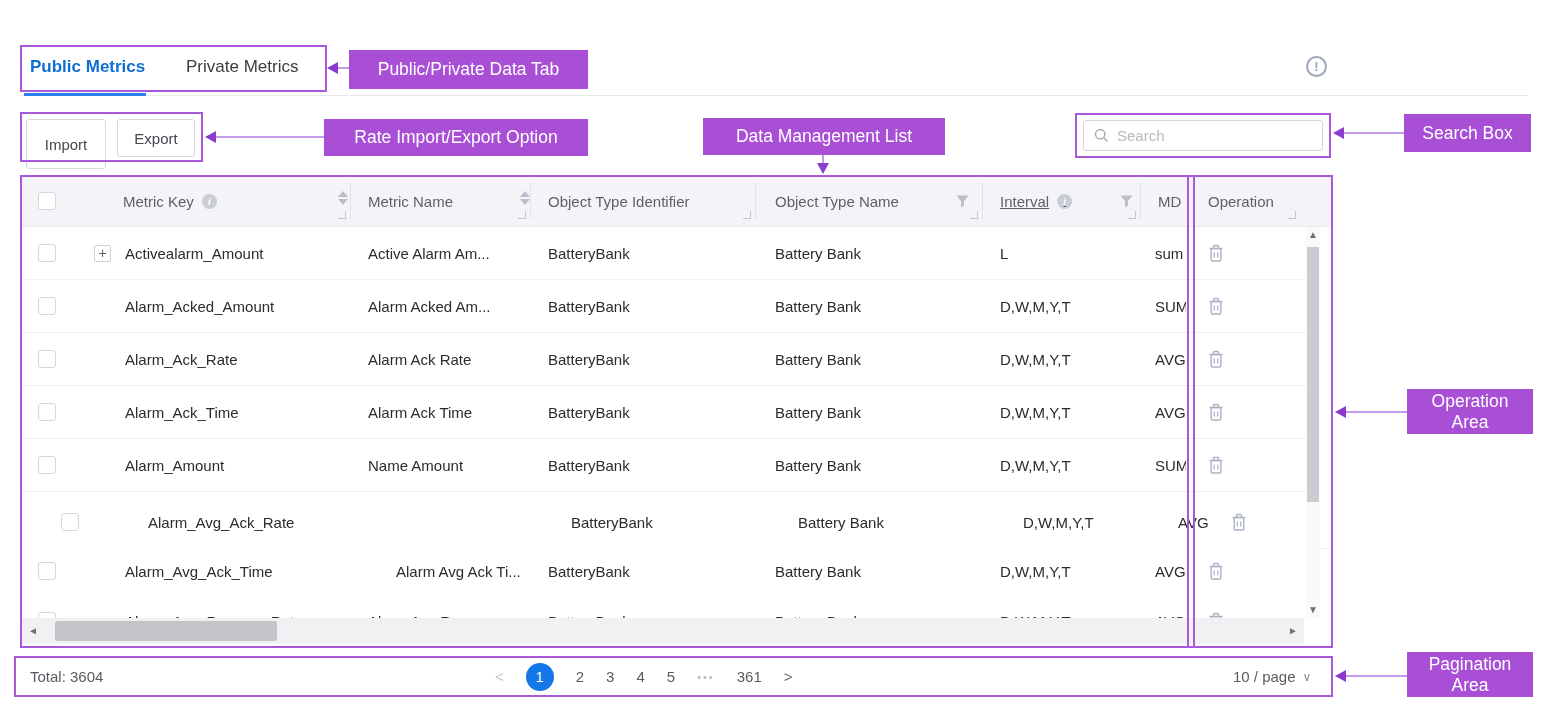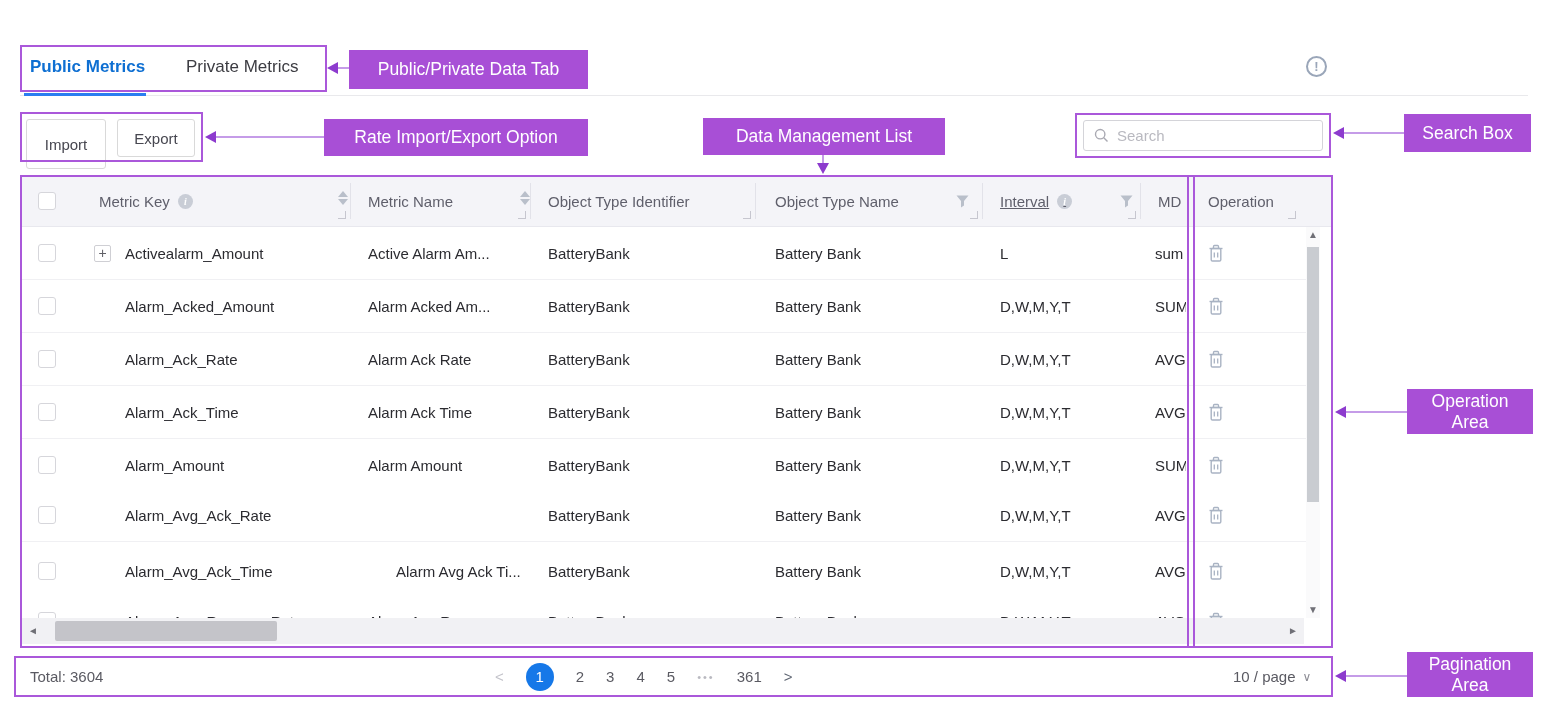--- a/index.html
+++ b/index.html
@@ -121,21 +121,21 @@
   <div class="arrow-line-h" style="left:1344px; top:132px; width:60px;"></div>
   <div class="ann-label" style="left:1404px; top:114px; width:127px; height:38px;">
     <span>Search Box</span>
   </div>
 
   <div class="table-outer">
 
     <div class="thead">
       <div class="cb" style="top:17px;"></div>
 
-      <div class="hcell" style="left:79px;">
+      <div class="hcell" style="left:103px;">
         <span>Metric Key</span>
         <span class="hinfo">i</span>
       </div>
       <div class="sorter" style="position:absolute; left:308px; top:16px;">
           <span class="up"></span>
           <span class="dn"></span>
         </div>
       <div class="resize-corner" style="left:318px; top:36px;"></div>
       <div class="hsep" style="left:330px;"></div>
 
@@ -245,34 +245,34 @@
         <path d="M1.5 4.5 H14.5" stroke="#a9b3c3" stroke-width="1.4" fill="none"></path>
         <path d="M5.5 4 V2.4 C5.5 1.9 5.9 1.5 6.4 1.5 H9.6 C10.1 1.5 10.5 1.9 10.5 2.4 V4" stroke="#a9b3c3" stroke-width="1.3" fill="none"></path>
         <rect x="3.2" y="4.5" width="9.6" height="12.5" rx="1.3" fill="none" stroke="#a9b3c3" stroke-width="1.4"></rect>
         <path d="M6.3 8.5 V13.5 M9.7 8.5 V13.5" stroke="#a9b3c3" stroke-width="1.3" fill="none"></path>
       </svg>
     </div>
 
     <div class="trow" style="top:264px;">
       <div class="cb"></div>
       <div class="cell" style="left:105px;">Alarm_Amount</div>
-      <div class="cell" style="left:348px;">Alarm Amount</div>
+      <div class="cell" style="left:348px;">Name Amount</div>
       <div class="cell" style="left:528px;">BatteryBank</div>
       <div class="cell" style="left:755px;">Battery Bank</div>
       <div class="cell" style="left:980px;">D,W,M,Y,T</div>
       <div class="cell clip" style="left:1135px; width:31px;">SUM</div>
       <svg class="trash" viewBox="0 0 16 19">
         <path d="M1.5 4.5 H14.5" stroke="#a9b3c3" stroke-width="1.4" fill="none"></path>
         <path d="M5.5 4 V2.4 C5.5 1.9 5.9 1.5 6.4 1.5 H9.6 C10.1 1.5 10.5 1.9 10.5 2.4 V4" stroke="#a9b3c3" stroke-width="1.3" fill="none"></path>
         <rect x="3.2" y="4.5" width="9.6" height="12.5" rx="1.3" fill="none" stroke="#a9b3c3" stroke-width="1.4"></rect>
         <path d="M6.3 8.5 V13.5 M9.7 8.5 V13.5" stroke="#a9b3c3" stroke-width="1.3" fill="none"></path>
       </svg>
     </div>
 
-    <div class="trow" style="top:314px;">
+    <div class="trow" style="top:321px;margin-left:23px;">
       <div class="cb"></div>
       <div class="cell" style="left:105px;">Alarm_Avg_Ack_Rate</div>
       <div class="cell" style="left:528px;">BatteryBank</div>
       <div class="cell" style="left:755px;">Battery Bank</div>
       <div class="cell" style="left:980px;">D,W,M,Y,T</div>
       <div class="cell clip" style="left:1135px; width:31px;">AVG</div>
       <svg class="trash" viewBox="0 0 16 19">
         <path d="M1.5 4.5 H14.5" stroke="#a9b3c3" stroke-width="1.4" fill="none"></path>
         <path d="M5.5 4 V2.4 C5.5 1.9 5.9 1.5 6.4 1.5 H9.6 C10.1 1.5 10.5 1.9 10.5 2.4 V4" stroke="#a9b3c3" stroke-width="1.3" fill="none"></path>
         <rect x="3.2" y="4.5" width="9.6" height="12.5" rx="1.3" fill="none" stroke="#a9b3c3" stroke-width="1.4"></rect>

